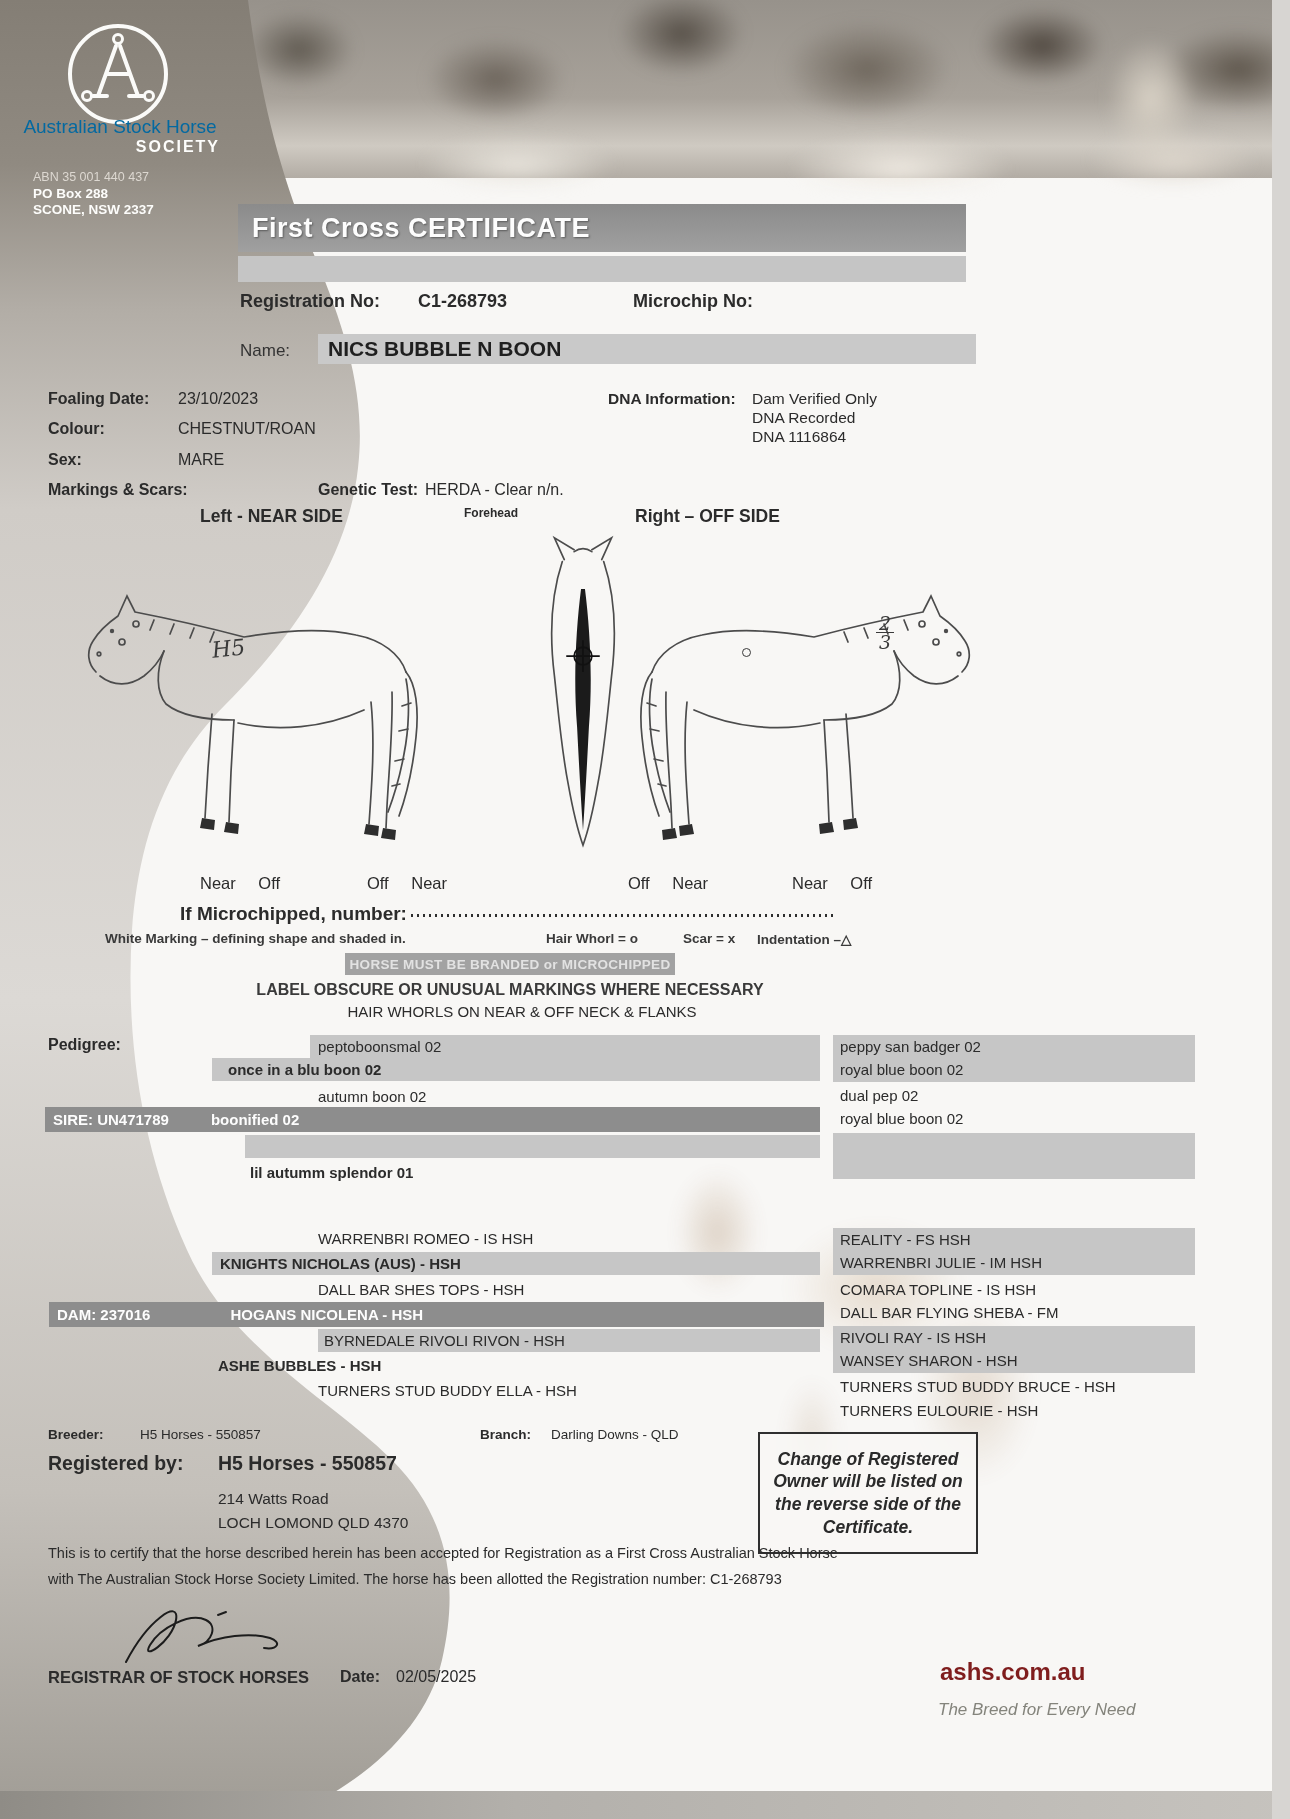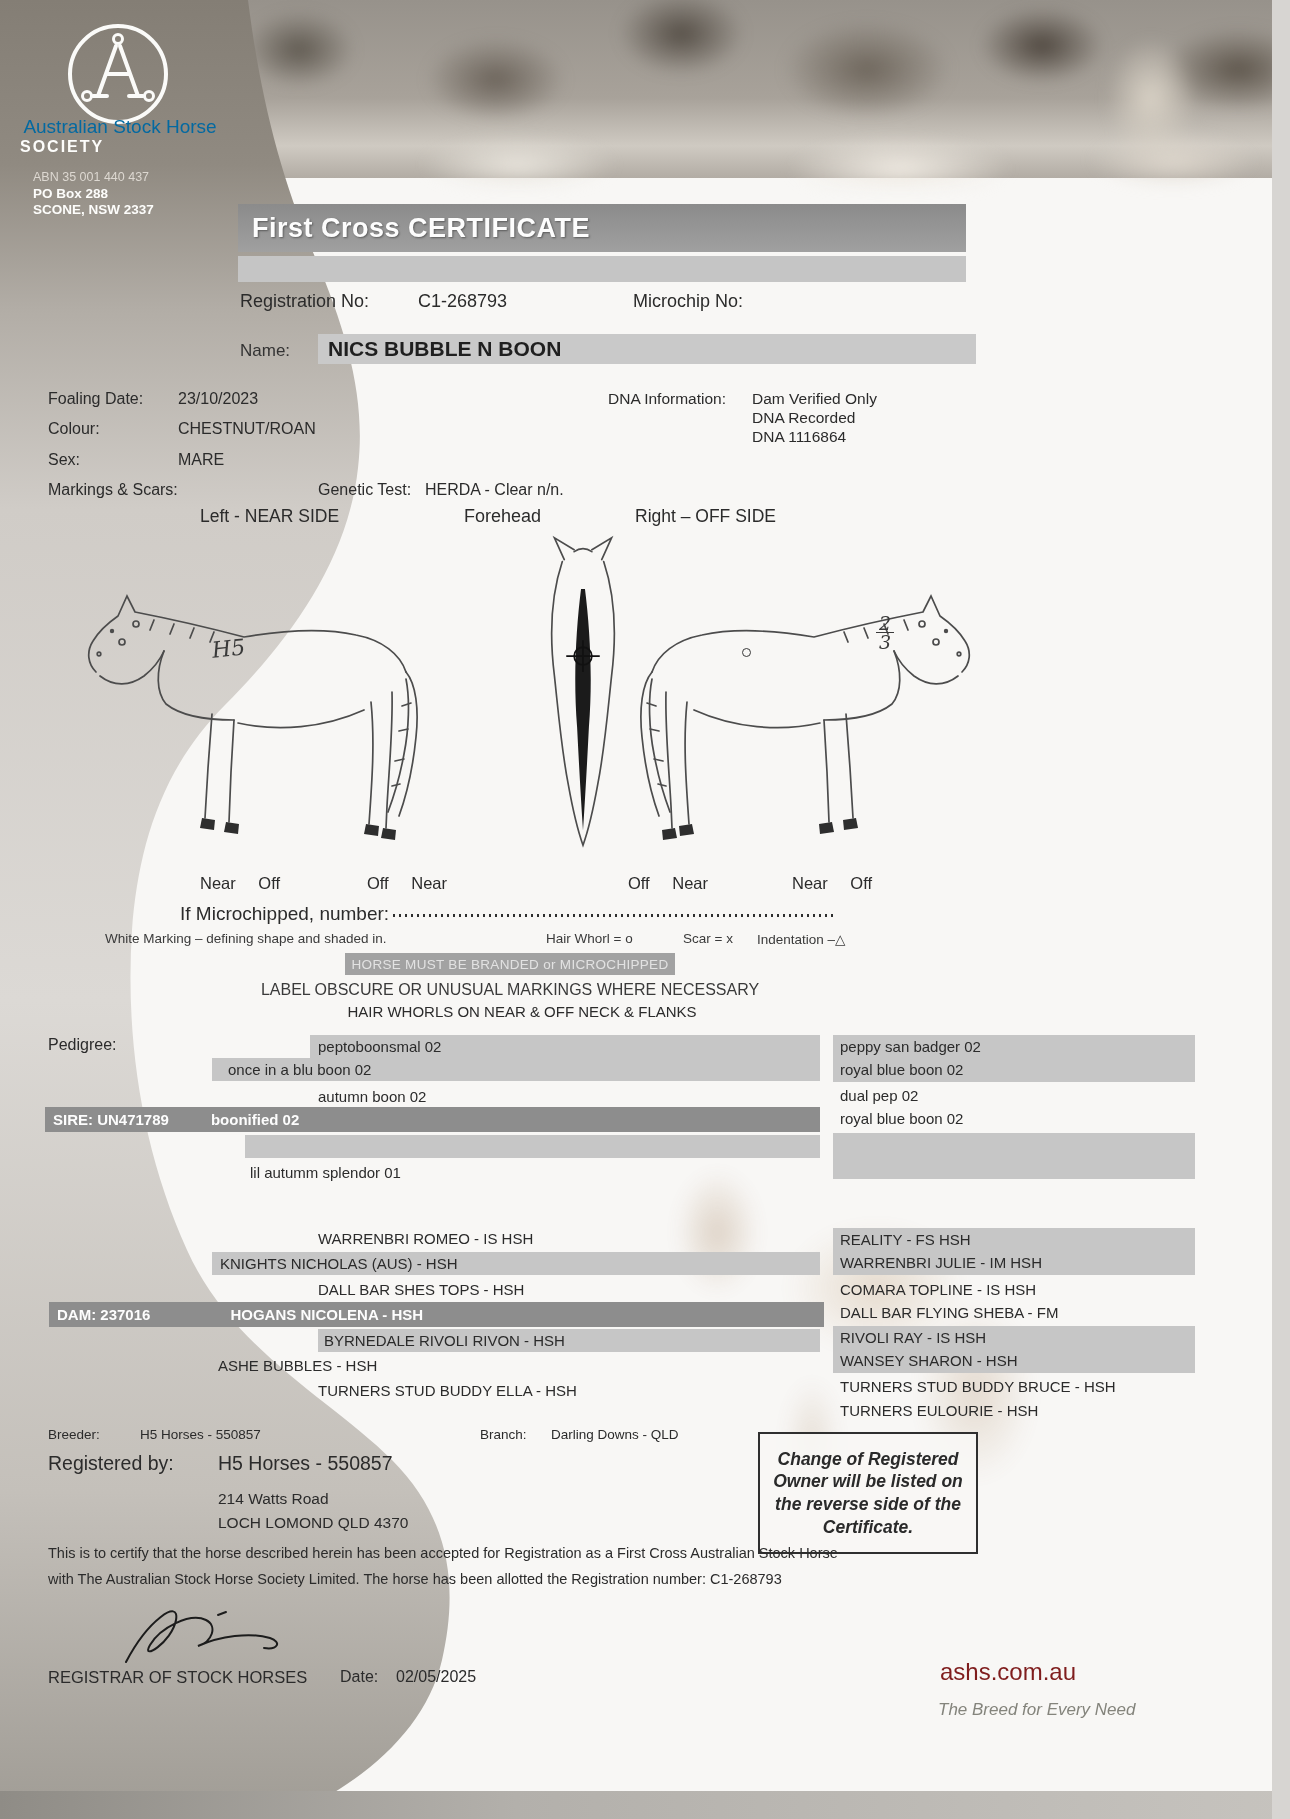--- a/index.html
+++ b/index.html
@@ -1,19 +1,19 @@
 <!DOCTYPE html>
 <html><head>
 <meta charset="utf-8">
 <style>
   html,body{margin:0;padding:0;background:#e8e6e3;}
   .page{position:relative;width:1290px;height:1819px;margin:0 auto;background:#f8f7f5;overflow:hidden;
         font-family:"Liberation Sans",sans-serif;color:#2b2b2b;}
   .abs{position:absolute;}
-  .b{font-weight:normal;}
+  .b{font-weight:bold;}
   .i{font-style:italic;}
   .nowrap{white-space:nowrap;}
   .ctr{transform:translateX(-50%);}
   
   .photo{left:200px;top:0;width:1072px;height:178px;background:linear-gradient(180deg,#97928b,#a8a29a 55%,#cfcac2 82%,#b2aca4);}
   .photo-blobs{position:absolute;inset:-10px;filter:blur(7px);
     background:
       radial-gradient(80px 55px at 10% 30%,#5f5950,transparent 70%),
       radial-gradient(100px 60px at 28% 45%,#6b635a,transparent 70%),
       radial-gradient(90px 60px at 45% 22%,#554e46,transparent 70%),
@@ -84,21 +84,21 @@
     <svg width="112" height="112" viewBox="0 0 112 112">
       <circle cx="56" cy="58" r="48" fill="none" stroke="#fbfbf9" stroke-width="4"></circle>
       <circle cx="56" cy="23" r="4.5" fill="none" stroke="#fbfbf9" stroke-width="3"></circle>
       <path d="M54,30 L36,80 M58,30 L76,80 M45,58 L67,58" fill="none" stroke="#fbfbf9" stroke-width="4" stroke-linecap="round"></path>
       <path d="M31,80 L45,80 M67,80 L81,80" fill="none" stroke="#fbfbf9" stroke-width="4" stroke-linecap="round"></path>
       <circle cx="25" cy="80" r="4.5" fill="none" stroke="#fbfbf9" stroke-width="3"></circle>
       <circle cx="87" cy="80" r="4.5" fill="none" stroke="#fbfbf9" stroke-width="3"></circle>
     </svg>
   </div>
   <div class="abs" style="left:20px;top:116px;width:200px;text-align:center;color:#0369a1;font-size:19px;">Australian Stock Horse</div>
-  <div class="abs" style="left:20px;top:138px;width:200px;text-align:left;color:#fdfdfb;font-size:16px;font-weight:bold;letter-spacing:2px;">SOCIETY</div>
+  <div class="abs" style="left:20px;top:138px;width:200px;text-align:right;color:#fdfdfb;font-size:16px;font-weight:bold;letter-spacing:2px;">SOCIETY</div>
   <div class="abs" style="left:33px;top:170px;font-size:12.5px;color:#ddd8d1;">ABN 35 001 440 437</div>
   <div class="abs" style="left:33px;top:186px;font-size:13.5px;font-weight:bold;color:#fdfdfb;">PO Box 288</div>
   <div class="abs" style="left:33px;top:202px;font-size:13.5px;font-weight:bold;color:#fdfdfb;">SCONE, NSW 2337</div>
 
   <div class="abs titlebar">
     <span>First Cross CERTIFICATE</span>
   </div>
   <div class="abs subbar"></div>
 
   <div class="abs b nowrap" style="left:240px;top:291px;font-size:18px;">Registration No:</div>
@@ -119,21 +119,21 @@
   <div class="abs b nowrap" style="left:48px;top:481px;font-size:16px;">Markings &amp; Scars:</div>
   <div class="abs b nowrap" style="left:318px;top:481px;font-size:16px;">Genetic Test:</div>
   <div class="abs nowrap" style="left:425px;top:481px;font-size:16px;">HERDA - Clear n/n.</div>
 
   <div class="abs b nowrap" style="left:608px;top:390px;font-size:15.5px;">DNA Information:</div>
   <div class="abs nowrap" style="left:752px;top:390px;font-size:15.5px;">Dam Verified Only</div>
   <div class="abs nowrap" style="left:752px;top:409px;font-size:15.5px;">DNA Recorded</div>
   <div class="abs nowrap" style="left:752px;top:428px;font-size:15.5px;">DNA 1116864</div>
 
   <div class="abs b nowrap" style="left:200px;top:506px;font-size:17.5px;">Left - NEAR SIDE</div>
-  <div class="abs b nowrap" style="left:464px;top:506px;font-size:18px;">Forehead</div>
+  <div class="abs b nowrap" style="left:464px;top:506px;font-size:12px;">Forehead</div>
   <div class="abs b nowrap" style="left:635px;top:506px;font-size:17.5px;">Right – OFF SIDE</div>
 
   <div class="abs" style="left:66px;top:524px;width:400px;height:330px;">
     <svg width="400" height="330" viewBox="0 0 400 330">
       <defs>
         <g id="horse-side" fill="none" stroke="#4c4c4c" stroke-width="1.7" stroke-linecap="round">
           <path d="M30,148 C22,140 20,128 27,117 C33,107 42,99 52,92 L61,72 L69,88 C105,95 140,103 178,113 C220,106 258,104 290,111 C316,116 334,130 340,148"></path>
           <path d="M340,148 C350,160 353,185 350,213 C347,243 341,270 333,292"></path>
           <path d="M340,155 C344,175 343,205 338,230 C334,252 328,272 322,288"></path>
           <path d="M336,182 l9,-3 M333,207 l9,-2 M329,237 l9,-2 M326,262 l8,-2"></path>

